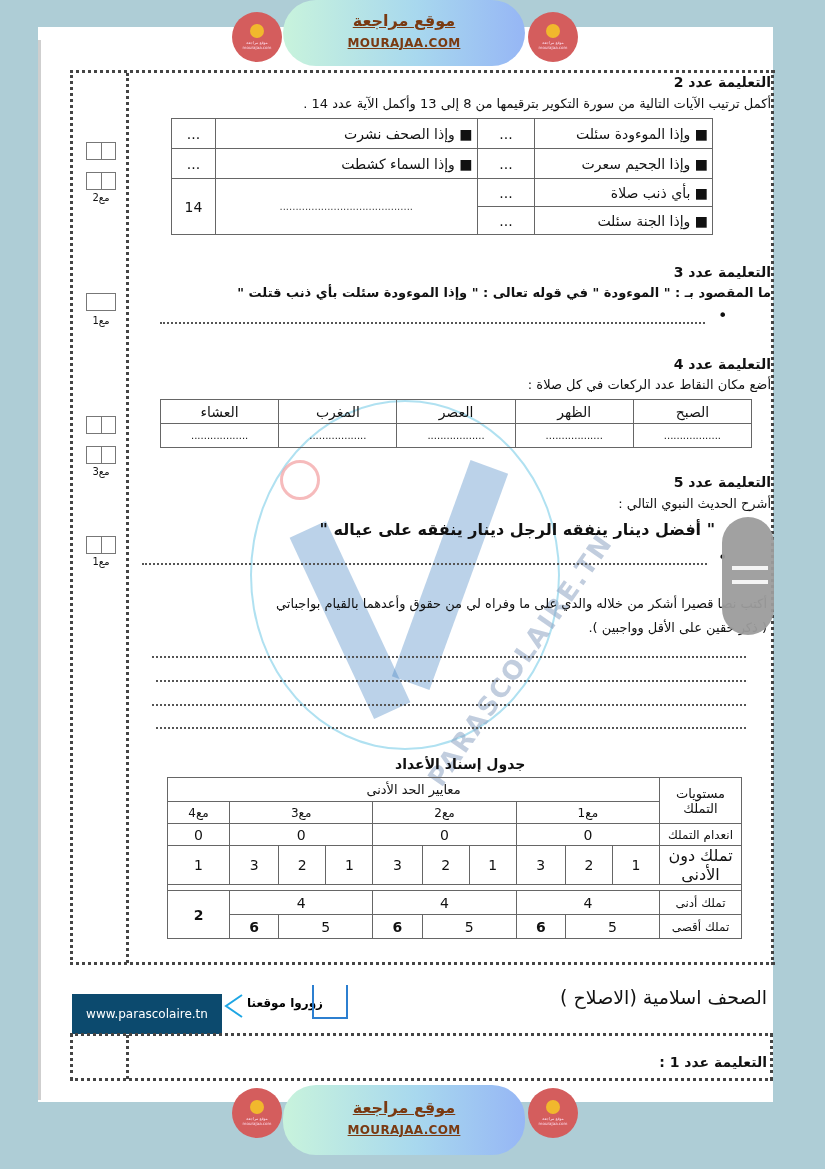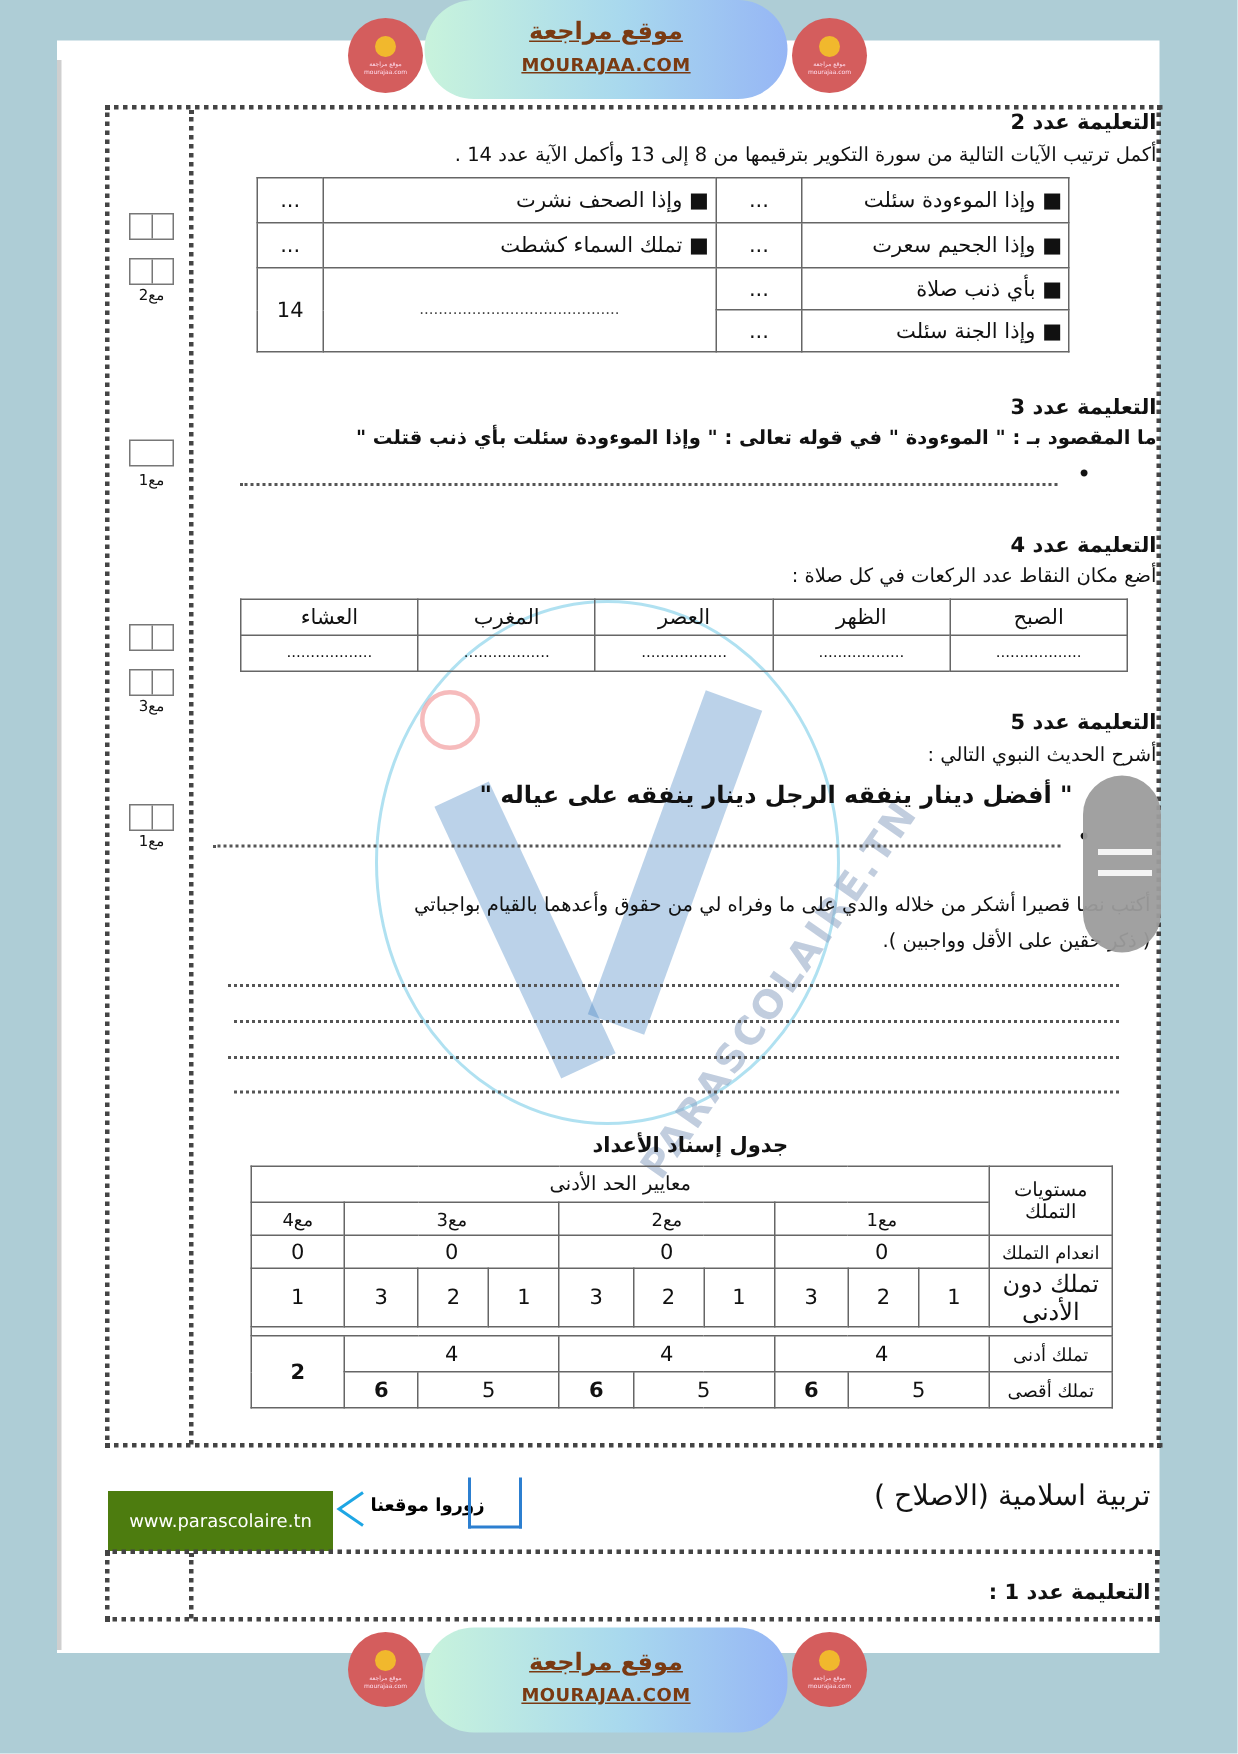--- a/index.html
+++ b/index.html
@@ -61,21 +61,21 @@
   
   .wm-circle { position:absolute; left:250px; top:400px; width:310px; height:350px; border:2px solid #7ccde8; border-radius:50%; opacity:0.6; }
   .wm-shape { position:absolute; opacity:0.35; background:#3d7fc0; }
   .wm-text { position:absolute; left:370px; top:645px; font-size:26px; font-weight:bold; color:#8fa5c4; transform: rotate(-55deg); opacity:0.55; white-space:nowrap; letter-spacing:2px; }
   .wm-flag { position:absolute; left:280px; top:460px; width:40px; height:40px; border-radius:50%; border:3px solid #f29ea0; opacity:0.7; }
 
   
   .scroll-handle { position:absolute; left:722px; top:517px; width:52px; height:118px; border-radius:26px; background:#9c9c9c; opacity:0.95; z-index:6; }
   .scroll-handle .bar { position:absolute; left:10px; width:36px; height:4px; background:#f4f4f4; }
 
-  .ad { position:absolute; left:72px; top:994px; width:150px; height:40px; background:#4d7c0f; color:#fff; font-size:12px; display:flex; align-items:center; justify-content:center; }
+  .ad { position:absolute; left:72px; top:994px; width:150px; height:40px; background:#0c4a6e; color:#fff; font-size:12px; display:flex; align-items:center; justify-content:center; }
   .ad-arrow { position:absolute; left:222px; top:994px; width:26px; height:24px; }
   .ad-ar { position:absolute; left:247px; top:996px; font-size:12px; color:#000000; font-weight:bold; direction:rtl; }
   .logo-box { position:absolute; left:312px; top:985px; width:36px; height:34px; border:2px solid #2c7fd0; border-top:none; }
 
   .frame2 { position:absolute; left:70px; top:1033px; width:703px; height:48px; border:3px dotted #444; }
   .frame2-col { position:absolute; left:126px; top:1035px; height:44px; border-left:3px dotted #444; }
 </style>
 </head>
 <body>
 
@@ -111,21 +111,21 @@
   <tbody>
       <tr style="height:30px;">
     <td style="width:178px;text-align:right;">■ وإذا الموءودة سئلت</td>
     <td style="width:58px;">...</td>
     <td style="width:262px;text-align:right;">■ وإذا الصحف نشرت</td>
     <td style="width:44px;">...</td>
   </tr>
   <tr style="height:30px;">
     <td style="text-align:right;">■ وإذا الجحيم سعرت</td>
     <td>...</td>
-    <td style="text-align:right;">■ تملك السماء كشطت</td>
+    <td style="text-align:right;">■ وإذا السماء كشطت</td>
     <td>...</td>
   </tr>
   <tr style="height:28px;">
     <td style="text-align:right;">■ بأي ذنب صلاة</td>
     <td>...</td>
     <td rowspan="2" style="font-size:10px;color:#444;">..........................................</td>
     <td rowspan="2">14</td>
   </tr>
   <tr style="height:28px;">
     <td style="text-align:right;">■ وإذا الجنة سئلت</td>
@@ -236,21 +236,21 @@
     <td style="font-weight:bold;">6</td>
   </tr>
 </tbody>
   </table>
 
 <div class="scroll-handle">
   <div class="bar" style="top:49px;"></div>
   <div class="bar" style="top:63px;"></div>
 </div>
 
-<div class="line rtl" style="right:58px;top:986px;font-size:19px;">تربية اسلامية (الاصلاح )</div>
+<div class="line rtl" style="right:58px;top:986px;font-size:19px;">الصحف اسلامية (الاصلاح )</div>
 <div class="ad">www.parascolaire.tn</div>
 <svg class="ad-arrow" viewBox="0 0 26 24">
   <polyline points="20,1 4,12 20,23" fill="none" stroke="#1ea6e4" stroke-width="2"></polyline>
 </svg>
 <div class="ad-ar">زوروا موقعنا</div>
 <div class="logo-box"></div>
 
 <div class="frame2"></div>
 <div class="frame2-col"></div>
 <div class="title rtl" style="right:58px;top:1054px;">التعليمة عدد 1 :</div>

